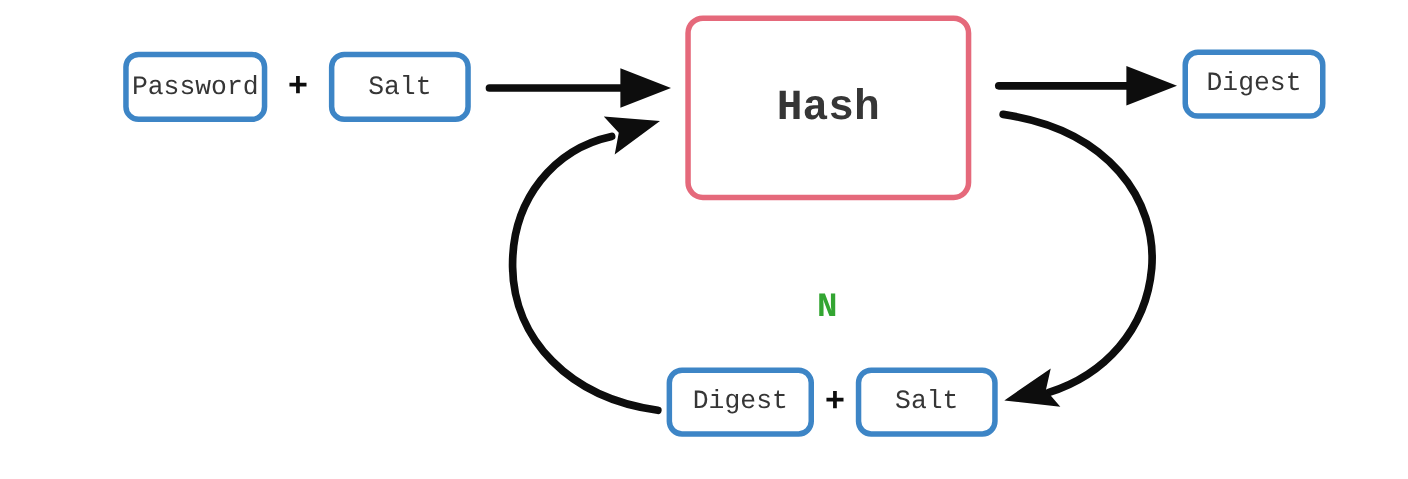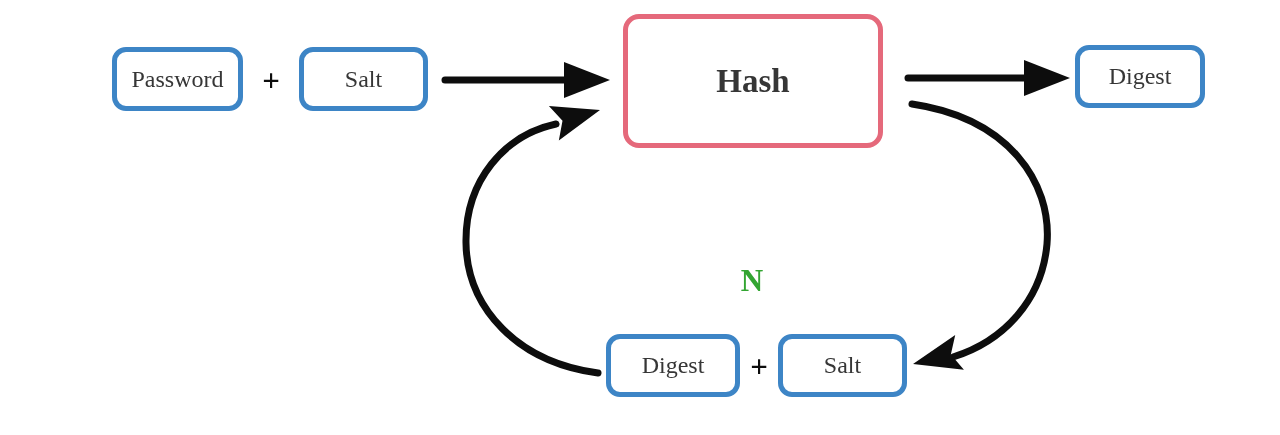--- a/index.html
+++ b/index.html
@@ -9,43 +9,43 @@
     --label-color:#363636;
     --iteration-color:#33a532;
     --background-color:#ffffff;
   }
   html,body{margin:0;padding:0;background:var(--background-color);}
   .canvas{
     position:relative;
     width:1280px;height:435px;
     background:var(--background-color);
     overflow:hidden;
-    font-family:Liberation Serif, serif;
+    font-family:Liberation Mono, monospace;
   }
   .arrow-layer{position:absolute;left:0;top:0;z-index:1;}
   .arrow-shaft{stroke:var(--arrow-color);stroke-width:7;fill:none;stroke-linecap:round;}
   .arrow-head{fill:var(--arrow-color);stroke:none;}
   .node{
     position:absolute;z-index:2;
     display:flex;align-items:center;justify-content:center;
     background:#ffffff;
     border:5px solid var(--node-border-blue);
     border-radius:14px;
     box-sizing:border-box;
     color:var(--label-color);
     font-size:24px;
     white-space:nowrap;
   }
   .node-password{left:112px;top:47px;width:131px;height:64px;}
   .node-salt-input{left:299px;top:47px;width:129px;height:64px;}
   .node-hash{
-    left:623px;top:14px;width:260px;height:134px;
+    left:623px;top:14px;width:260px;height:168px;
     border-color:var(--hash-border-red);
     border-radius:16px;
-    font-size:33px;font-weight:bold;
+    font-size:39px;font-weight:bold;
   }
   .node-digest-output{left:1075px;top:45px;width:130px;height:63px;}
   .node-digest-feedback{left:606px;top:334px;width:134px;height:63px;}
   .node-salt-feedback{left:778px;top:334px;width:129px;height:63px;}
   .operator{
     position:absolute;z-index:2;
     transform:translate(-50%,-50%);
     color:var(--arrow-color);
     font-size:31px;font-weight:bold;line-height:1;
   }

